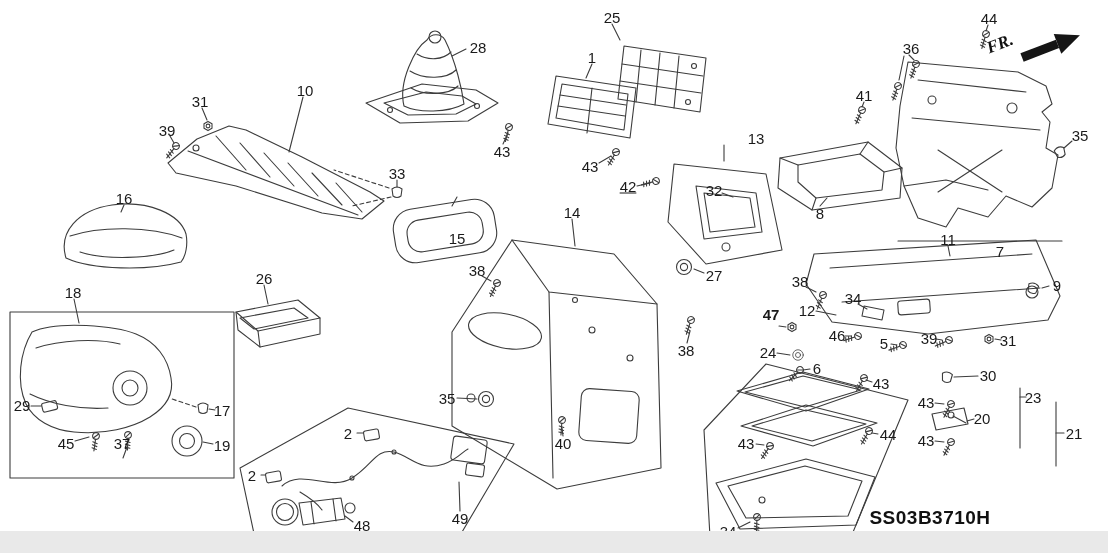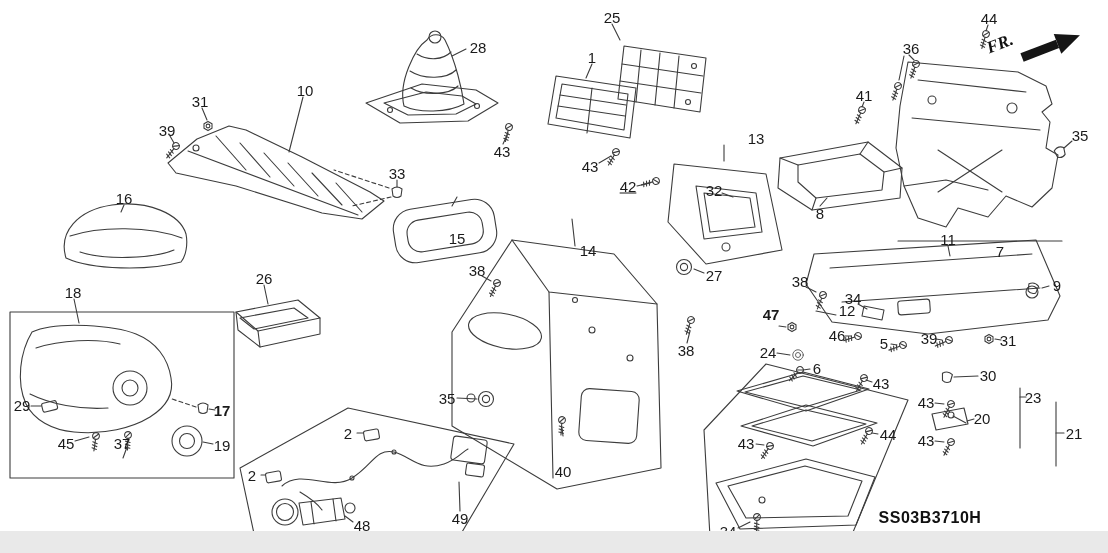--- a/index.html
+++ b/index.html
@@ -4,21 +4,21 @@
 <style>
   html,body{margin:0;padding:0;background:#e9e9e9}
   #stage{position:relative;width:1108px;height:531px;background:#ffffff;
          font-family:"Liberation Sans",sans-serif;overflow:hidden}
   #stage svg{position:absolute;left:0;top:0}
   .ln{fill:none;stroke:#3c3c3c;stroke-width:1.1;stroke-linecap:round;stroke-linejoin:round}
   .dash{stroke-dasharray:4 3}
   .callout{position:absolute;transform:translate(-50%,-50%);font-size:15px;line-height:1;
            color:#1a1a1a;white-space:nowrap;user-select:none}
   .pos-label{position:absolute;transform:translate(-50%,-50%)}
-  #diagram-code{font-size:16px;font-weight:bold;letter-spacing:.5px;color:#111}
+  #diagram-code{font-size:19px;font-weight:bold;letter-spacing:.5px;color:#111}
   .fr-label{position:absolute;transform:translate(-50%,-50%) rotate(-21deg);
             font-family:"Liberation Serif",serif;font-style:italic;font-weight:bold;
             font-size:17px;color:#111}
 </style>
 </head>
 <body>
 
 <div id="stage">
 
   <svg width="1108" height="553" viewBox="0 0 1108 553">
@@ -332,57 +332,57 @@
       <div class="callout" style="left: 167px; top: 130px;">39</div>
       <div class="callout" style="left: 756px; top: 138px;">13</div>
       <div class="callout" style="left: 1080px; top: 135px;">35</div>
       <div class="callout" style="left: 502px; top: 151px;">43</div>
       <div class="callout" style="left: 590px; top: 166px;">43</div>
       <div class="callout" style="left: 397px; top: 173px; text-align: right;">33</div>
       <div class="callout" style="left: 628px; top: 186px; text-decoration: underline;">42</div>
       <div class="callout" style="left: 124px; top: 198px;">16</div>
       <div class="callout" style="left: 457px; top: 190px; margin-top: 48px;">15</div>
       <div class="callout" style="left: 714px; top: 190px;">32</div>
-      <div class="callout" style="left: 588px; top: 212px; margin-top: 38px;">14</div>
+      <div class="callout" style="left: 572px; top: 212px;">14</div>
       <div class="callout" style="left: 820px; top: 213px;">8</div>
       <div class="callout" style="left: 948px; top: 239px;">11</div>
       <div class="callout" style="left: 1000px; top: 251px;">7</div>
       <div class="callout" style="left: 264px; top: 278px;">26</div>
       <div class="callout" style="left: 477px; top: 270px;">38</div>
       <div class="callout" style="left: 714px; top: 275px;">27</div>
       <div class="callout" style="left: 800px; top: 281px;">38</div>
       <div class="callout" style="left: 1057px; top: 285px;">9</div>
       <div class="callout" style="left: 73px; top: 292px;">18</div>
       <div class="callout" style="left: 853px; top: 298px;">34</div>
-      <div class="callout" style="left: 807px; top: 310px; margin-left: 40px;">12</div>
+      <div class="callout" style="left: 807px; top: 310px;">12</div>
       <div class="callout" style="left: 771px; top: 314px; font-weight: bold;">47</div>
       <div class="callout" style="left: 837px; top: 335px;">46</div>
       <div class="callout" style="left: 884px; top: 343px;">5</div>
       <div class="callout" style="left: 929px; top: 338px;">39</div>
       <div class="callout" style="left: 1008px; top: 340px;">31</div>
       <div class="callout" style="left: 768px; top: 352px;">24</div>
       <div class="callout" style="left: 686px; top: 350px;">38</div>
       <div class="callout" style="left: 817px; top: 368px;">6</div>
       <div class="callout" style="left: 22px; top: 405px;">29</div>
-      <div class="callout" style="left: 222px; top: 410px; font-weight: bold;">17</div>
+      <div class="callout" style="left: 222px; top: 410px;">17</div>
       <div class="callout" style="left: 881px; top: 383px;">43</div>
       <div class="callout" style="left: 988px; top: 375px;">30</div>
       <div class="callout" style="left: 926px; top: 402px;">43</div>
       <div class="callout" style="left: 1033px; top: 397px;">23</div>
       <div class="callout" style="left: 982px; top: 418px;">20</div>
       <div class="callout" style="left: 926px; top: 440px;">43</div>
       <div class="callout" style="left: 1074px; top: 433px;">21</div>
       <div class="callout" style="left: 66px; top: 443px;">45</div>
       <div class="callout" style="left: 122px; top: 443px;">37</div>
       <div class="callout" style="left: 222px; top: 445px;">19</div>
       <div class="callout" style="left: 348px; top: 433px;">2</div>
       <div class="callout" style="left: 888px; top: 434px;">44</div>
       <div class="callout" style="left: 746px; top: 443px;">43</div>
       <div class="callout" style="left: 447px; top: 398px;">35</div>
-      <div class="callout" style="left: 563px; top: 443px; margin-top: 28px;">40</div>
+      <div class="callout" style="left: 563px; top: 443px;">40</div>
       <div class="callout" style="left: 252px; top: 475px;">2</div>
       <div class="callout" style="left: 362px; top: 525px;">48</div>
       <div class="callout" style="left: 460px; top: 518px;">49</div>
       <div class="callout" style="left: 728px; top: 531px;">34</div>
     </div>
 
   <div class="fr-label" style="left:1000px;top:44px">FR.</div>
 
   <div class="pos-label" id="diagram-code" style="left:930px;top:518px">SS03B3710H</div>
 

